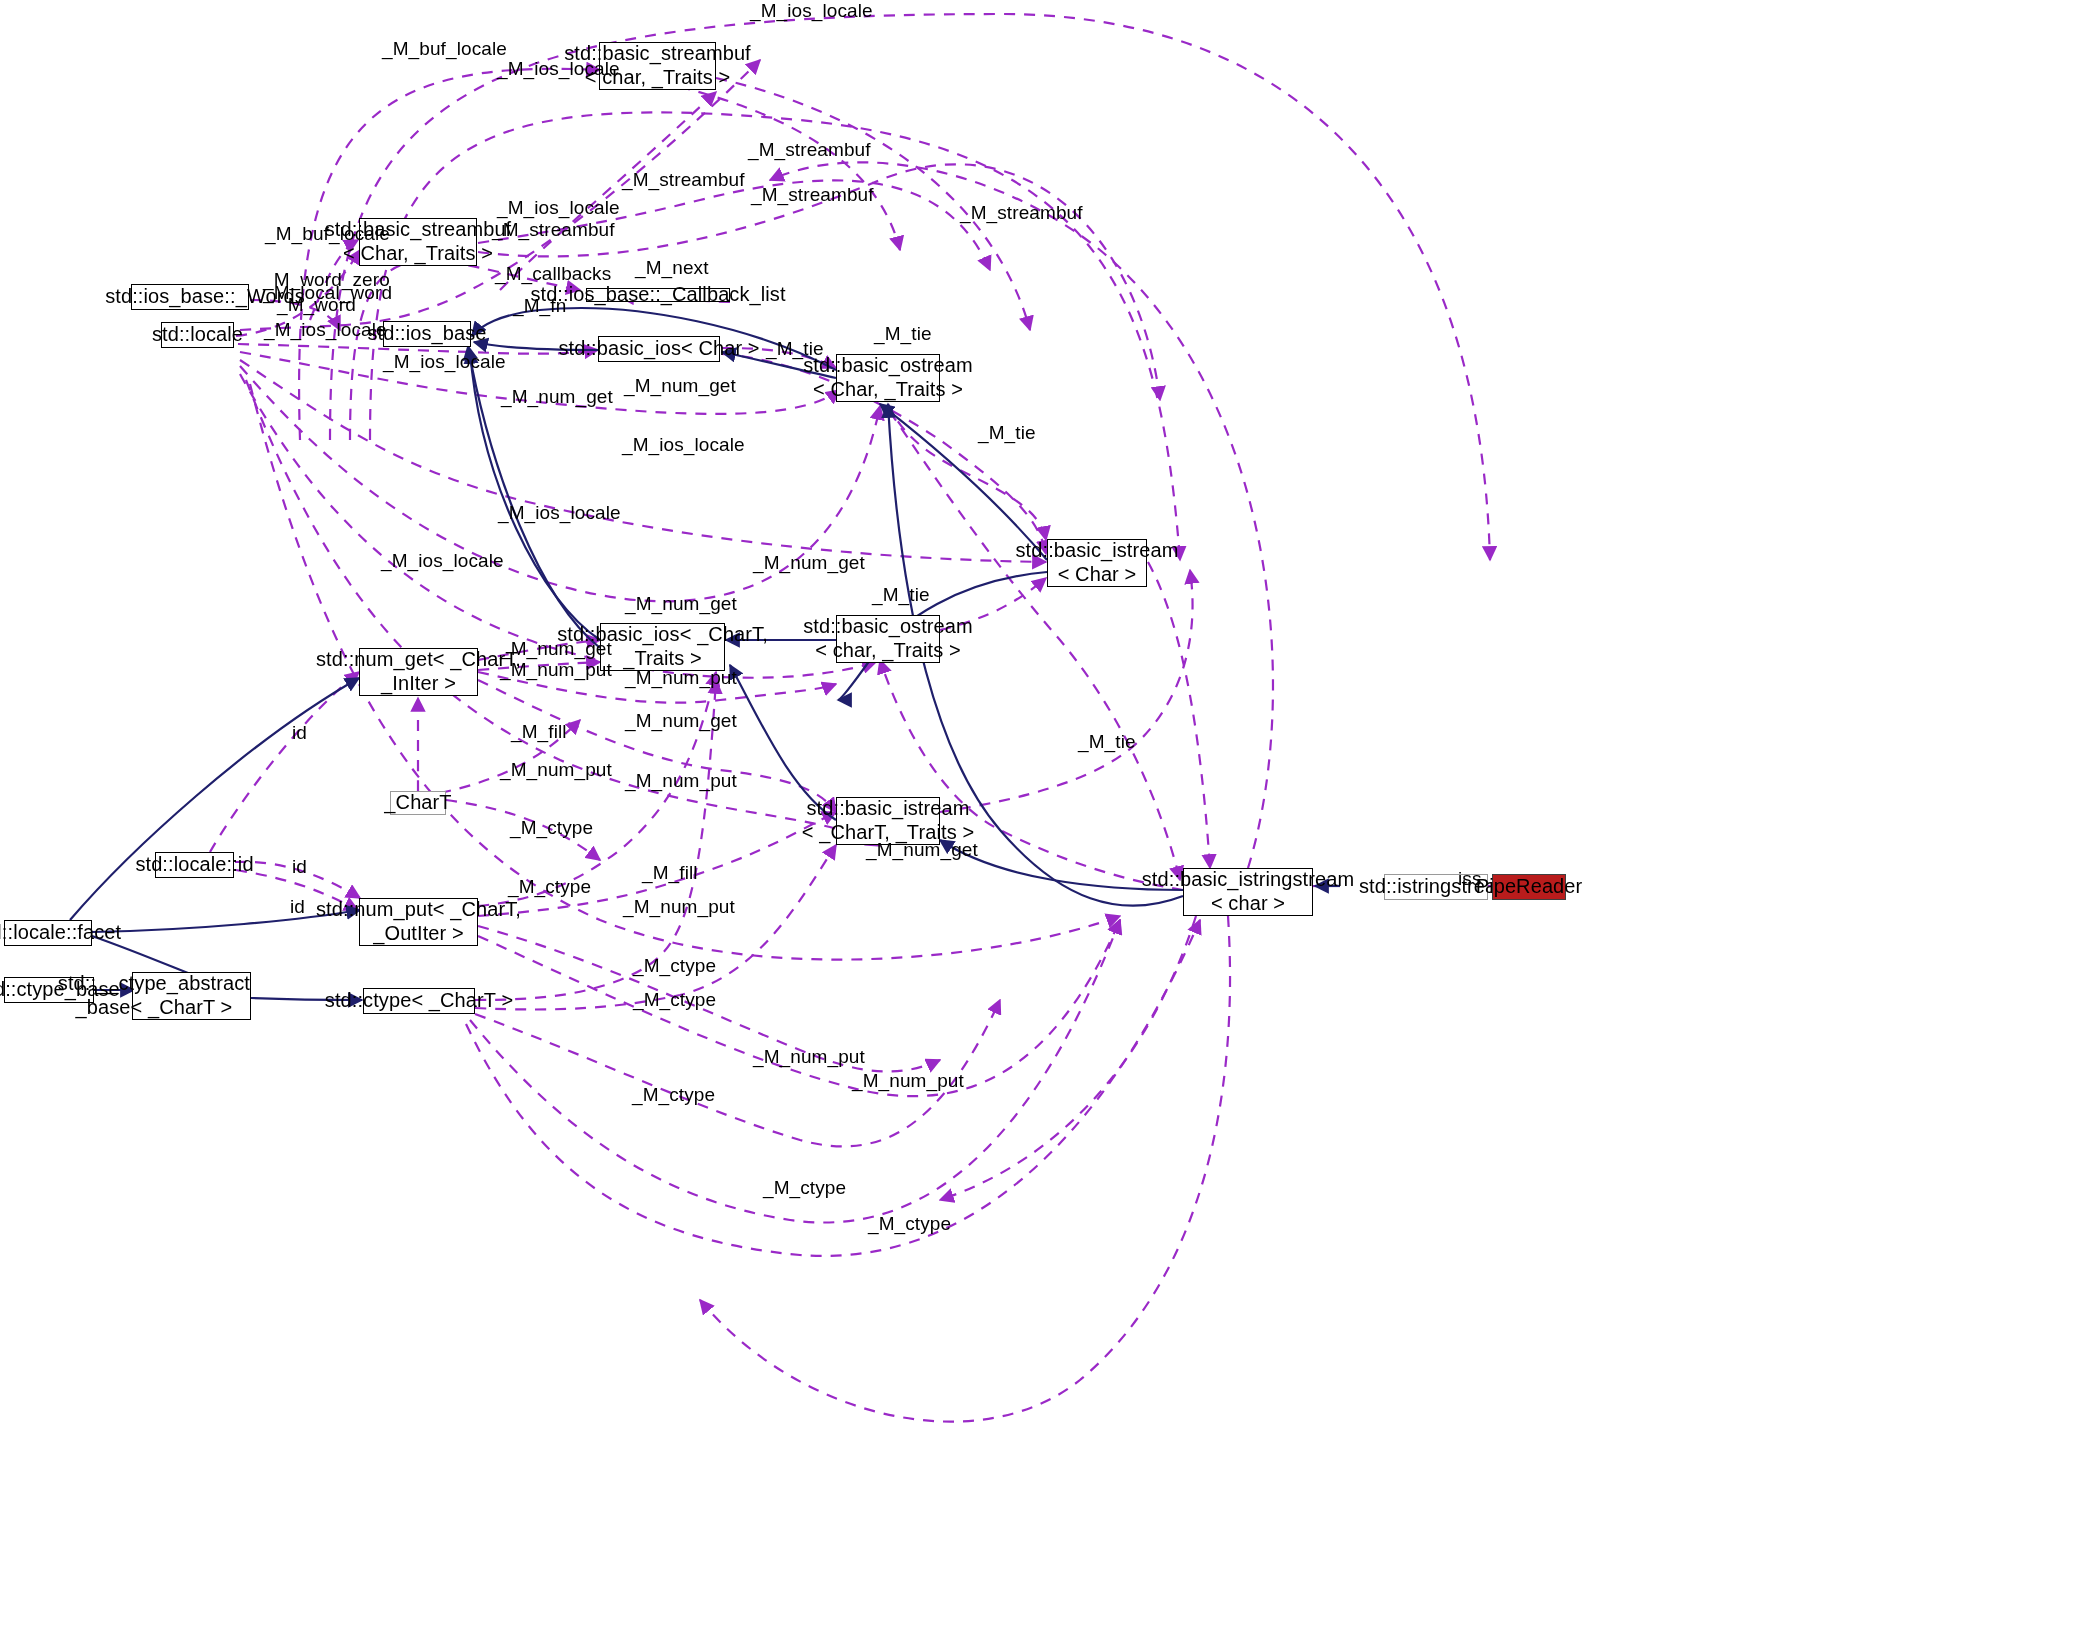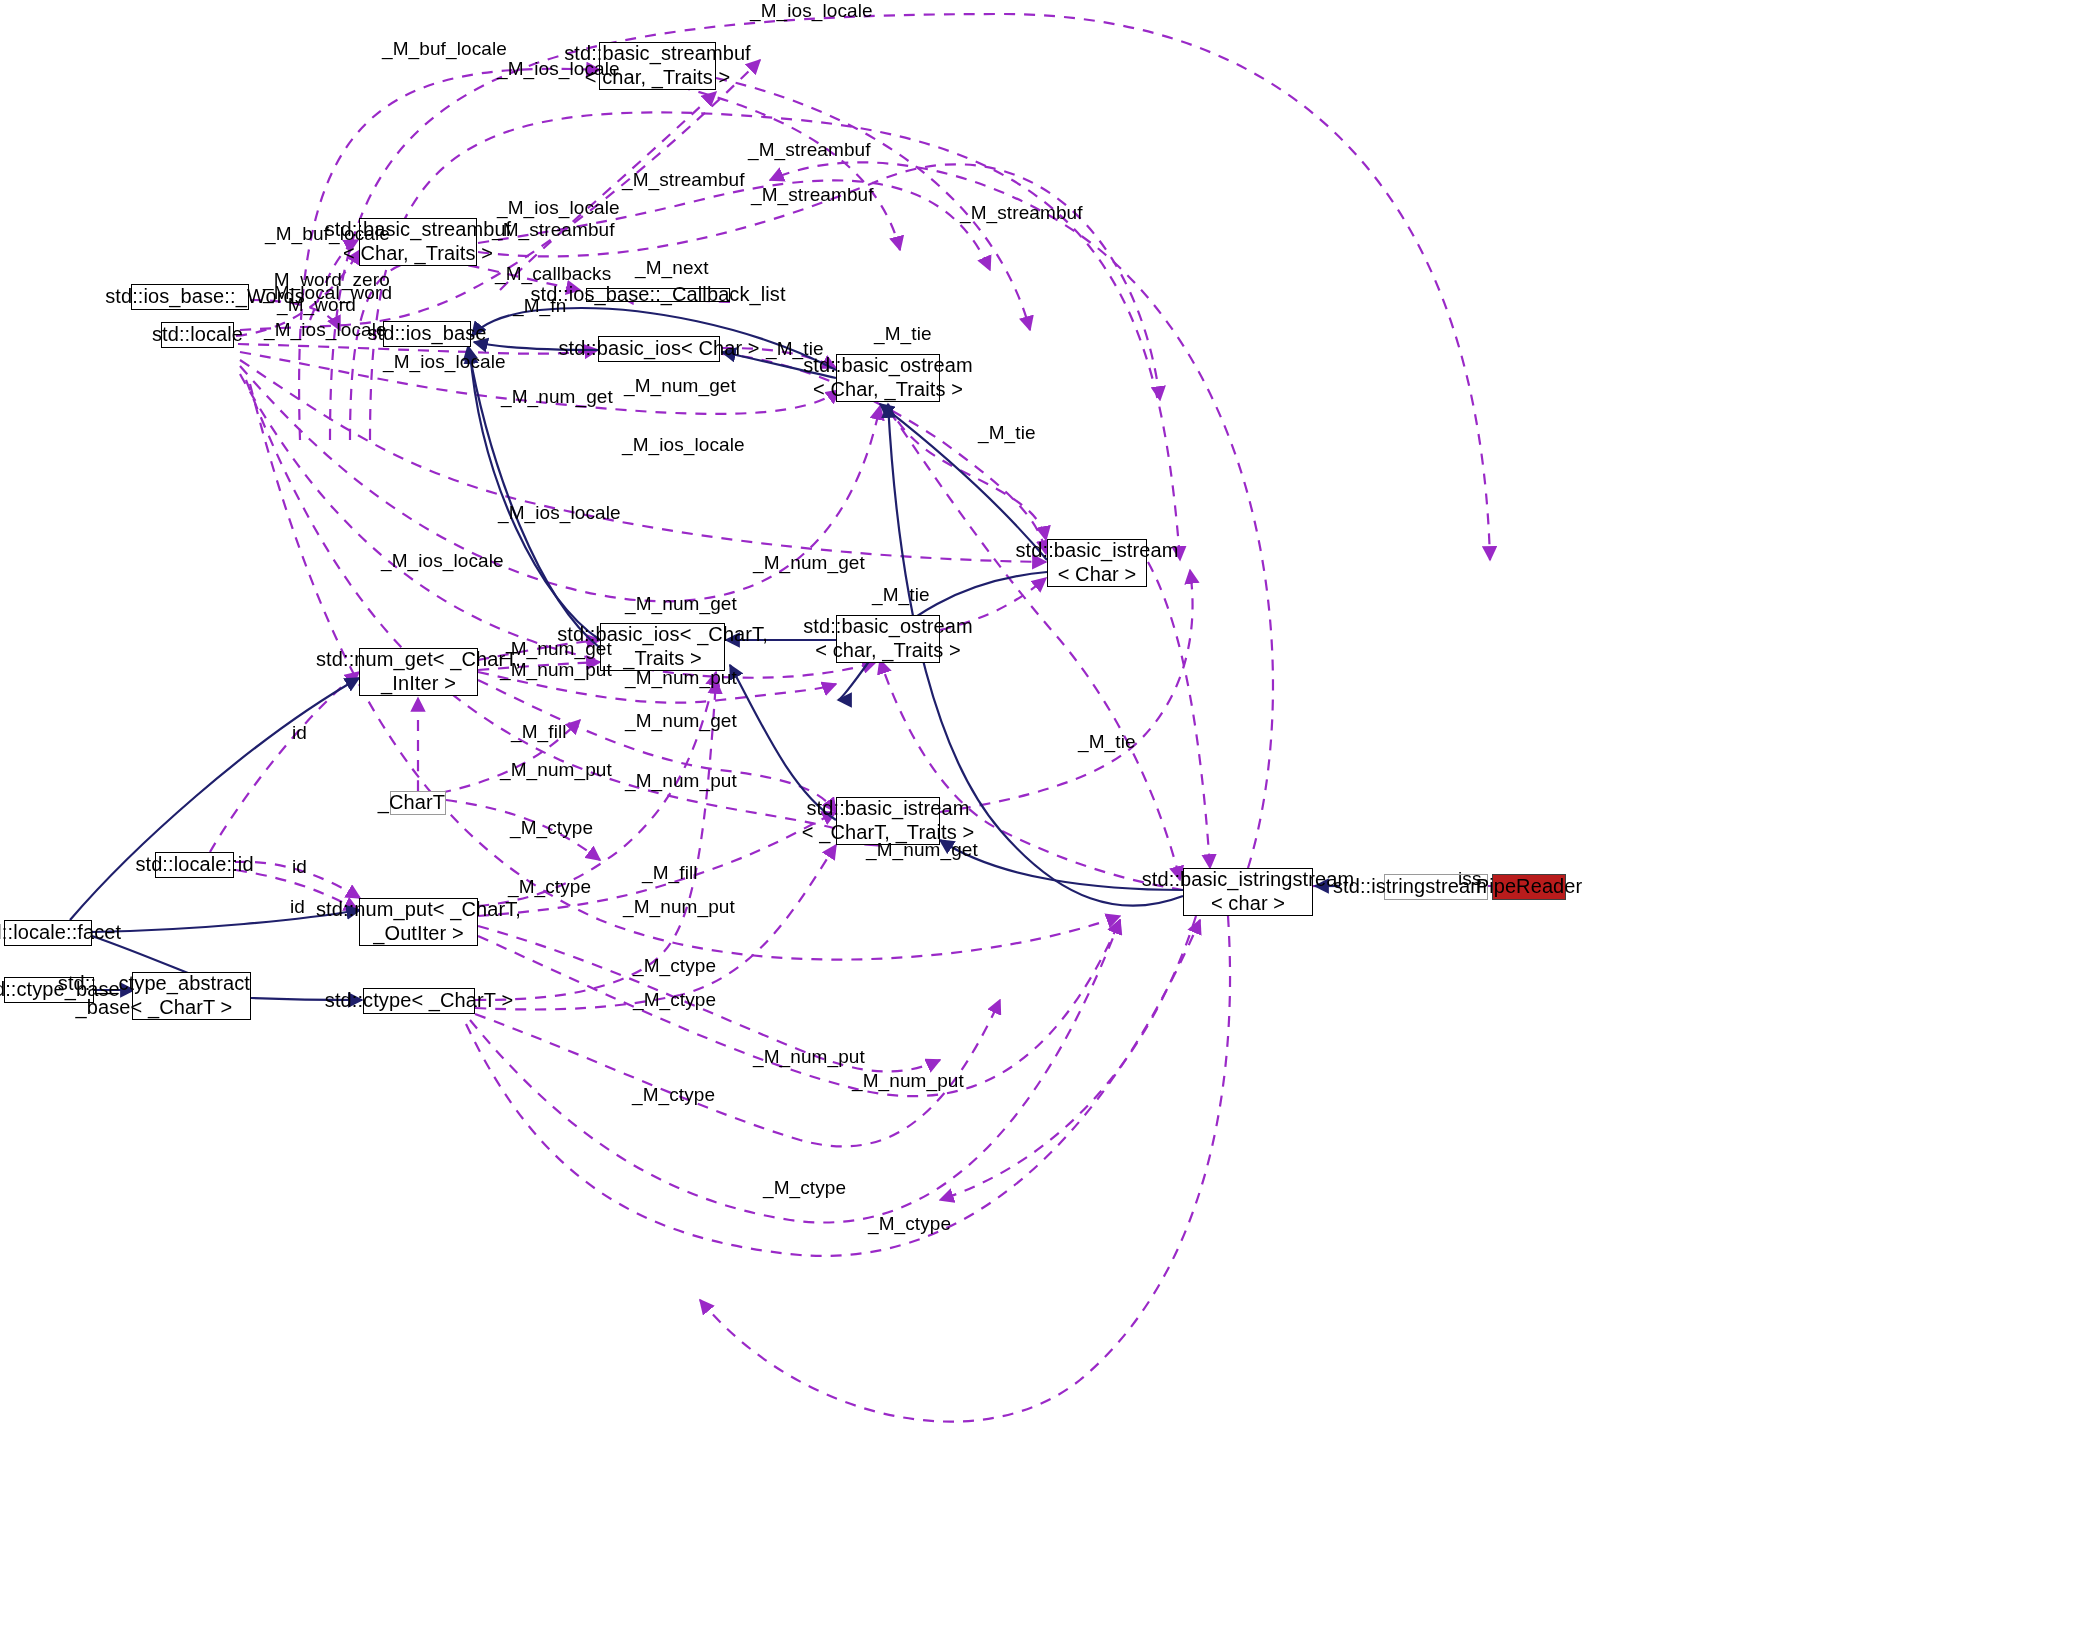--- a/index.html
+++ b/index.html
@@ -20,21 +20,21 @@
     color:#000000;
     font-size:20px;
     line-height:1.18;
     text-align:center;
     display:flex;
     align-items:center;
     justify-content:center;
     white-space:pre;
     letter-spacing:0.1px;
   }
-  .node.grayborder{border:1.5px solid #9a9a9a;justify-content:flex-end;}
+  .node.grayborder{border:1.5px solid #9a9a9a;}
   .node.filled{background:#b91c1c;border:1.5px solid #404040;}
   .elabel{
     position:absolute;
     font-size:19px;
     color:#000000;
     white-space:pre;
     letter-spacing:0.1px;
   }
 </style>
 </head>

